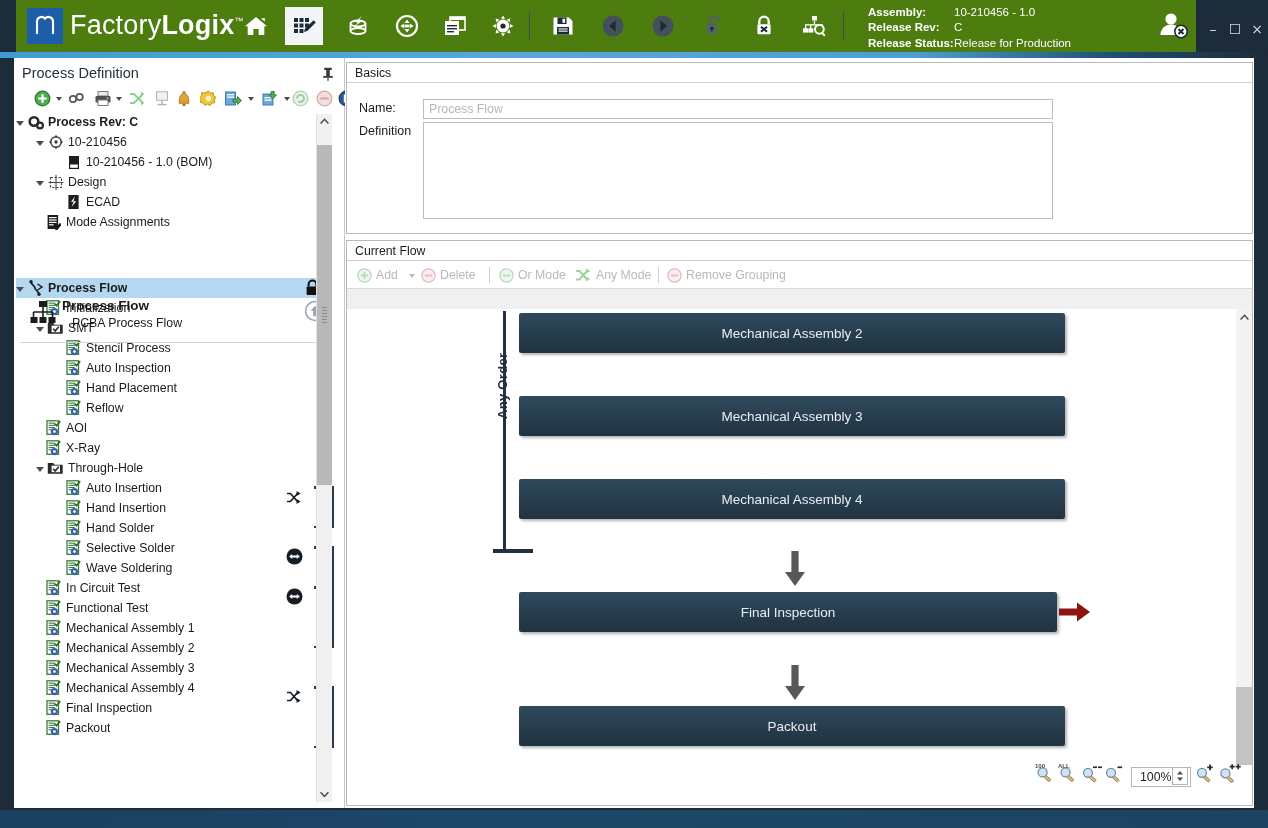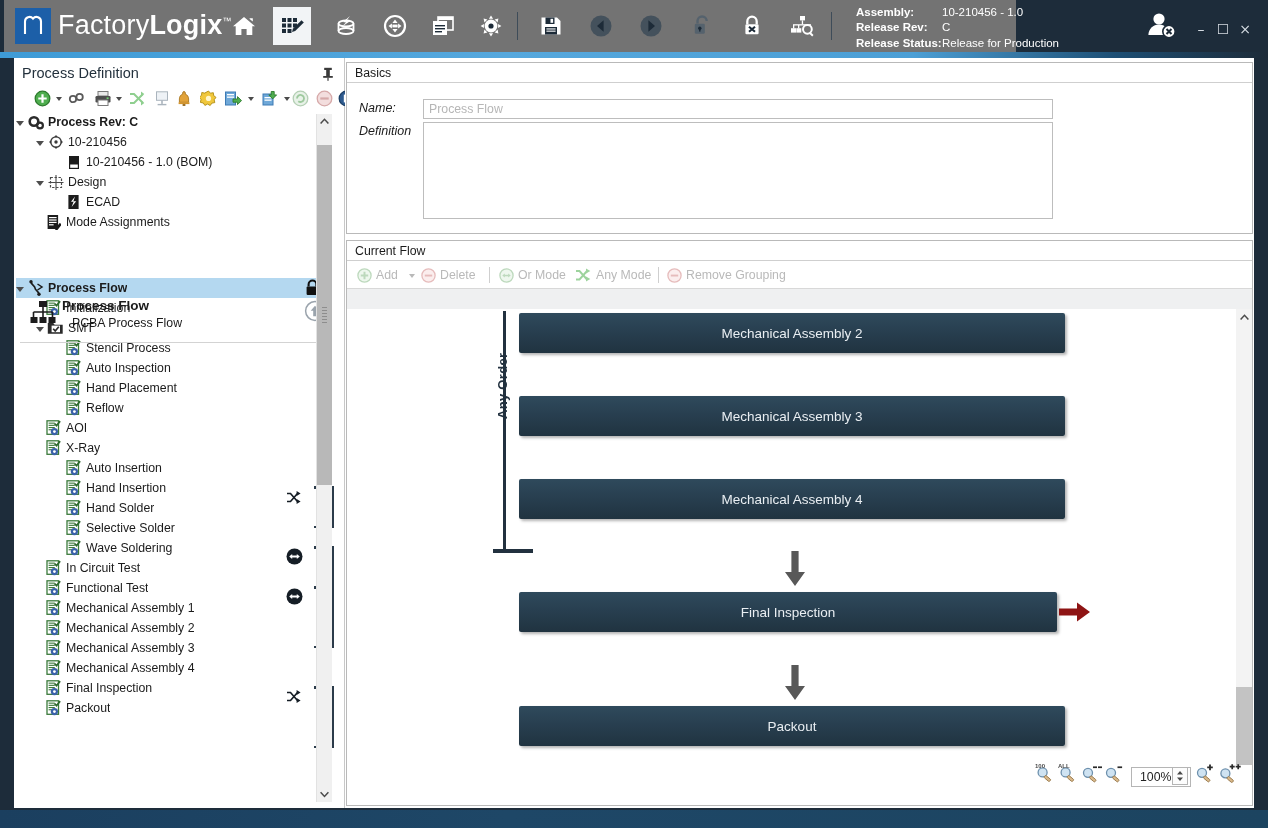--- a/index.html
+++ b/index.html
@@ -13,22 +13,22 @@
     position:absolute;inset:0;
     background:linear-gradient(135deg,#1d4d7c 0%,#1b4b79 20%,#16476f 45%,#135666 65%,#114e60 80%,#0f3f58 100%);
   }
   
   #app{
     position:absolute;left:0;top:0;width:1268px;height:810px;
     background:#1d2c3a;
   }
   
   #titlebar{
-    position:absolute;left:4px;top:0;width:1012px;height:52px;
-    background:#737373;
+    position:absolute;left:16px;top:0;width:1180px;height:52px;
+    background:#4d7c0f;
   }
   #logo-badge{
     position:absolute;left:11px;top:8px;width:36px;height:36px;
     background:#1c5fa8;display:flex;align-items:center;justify-content:center;
   }
   #logo-badge svg{display:block;}
   #brand{
     position:absolute;left:54px;top:10px;height:32px;
     color:#ffffff;font-size:27px;letter-spacing:.2px;white-space:nowrap;
     font-family:"Liberation Sans", sans-serif;
@@ -141,21 +141,21 @@
   }
   .grp{
     position:absolute;border:1px solid #b9b9b9;background:#ffffff;
   }
   .grp-cap{
     position:absolute;left:0;top:0;right:0;height:20px;
     border-bottom:1px solid #cfcfcf;background:#ffffff;
     font-size:12.3px;color:#1b1b1b;padding:3px 0 0 8px;box-sizing:border-box;
   }
   #basics{left:1px;top:4px;width:905px;height:170px;}
-  .fld-label{position:absolute;font-size:12.5px;color:#1b1b1b;font-style:italic;}
+  .fld-label{position:absolute;font-size:12.5px;color:#1b1b1b;}
   #name-input{
     position:absolute;left:76px;top:36px;width:630px;height:20px;
     border:1px solid #bdbdbd;background:#ffffff;box-sizing:border-box;
     font-size:12.3px;color:#111;padding:0 5px;outline:none;
     font-family:"Liberation Sans", sans-serif;
   }
   #name-input::placeholder{color:#b6b6b6;}
   #desc-input{
     position:absolute;left:76px;top:59px;width:630px;height:97px;
     border:1px solid #bdbdbd;background:#ffffff;box-sizing:border-box;
@@ -737,20 +737,32 @@
                       <rect x="2.6" y="9.2" width="4.2" height="1.1"></rect>
                     </g>
                     <path d="M8.5 3.5 l2 2.2 3.6 -4.6" fill="none" stroke="#2f6b2f" stroke-width="1.8"></path>
                     <circle cx="8.4" cy="11.6" r="3.6" fill="#3a62a8"></circle>
                     <circle cx="8.4" cy="11.6" r="1.4" fill="#ffffff"></circle>
                   </svg>
                 </span>
                 <span class="nlabel">X-Ray</span>
               </div>
               <div class="node">
+                <span style="display: inline-block; width: 20px;"></span>
+                <span class="exp open"></span>
+                <span class="ico">
+                  <svg width="17" height="14" viewBox="0 0 17 14">
+                    <path d="M0.8 2 h5.4 l1.5 1.8 h8 v9 h-14.9 z" fill="#2b2b2b"></path>
+                    <rect x="4.6" y="4.6" width="8.4" height="6.6" fill="#ffffff"></rect>
+                    <path d="M6.2 7.8 l2 2.2 3.6 -4.2" fill="none" stroke="#2b2b2b" stroke-width="1.7"></path>
+                  </svg>
+                </span>
+                <span class="nlabel">Through-Hole</span>
+              </div>
+              <div class="node">
                 <span style="display: inline-block; width: 40px;"></span>
                 <span style="display: inline-block; width: 9px;"></span>
                 <span class="ico">
                   <svg width="16" height="16" viewBox="0 0 16 16">
                     <rect x="1" y="0.8" width="11.5" height="13.5" fill="#ffffff" stroke="#3b7a3b" stroke-width="1.3"></rect>
                     <g fill="#3b7a3b">
                       <rect x="2.6" y="2.6" width="6.2" height="1.1"></rect>
                       <rect x="2.6" y="4.8" width="6.2" height="1.1"></rect>
                       <rect x="2.6" y="7" width="6.2" height="1.1"></rect>
                       <rect x="2.6" y="9.2" width="4.2" height="1.1"></rect>

